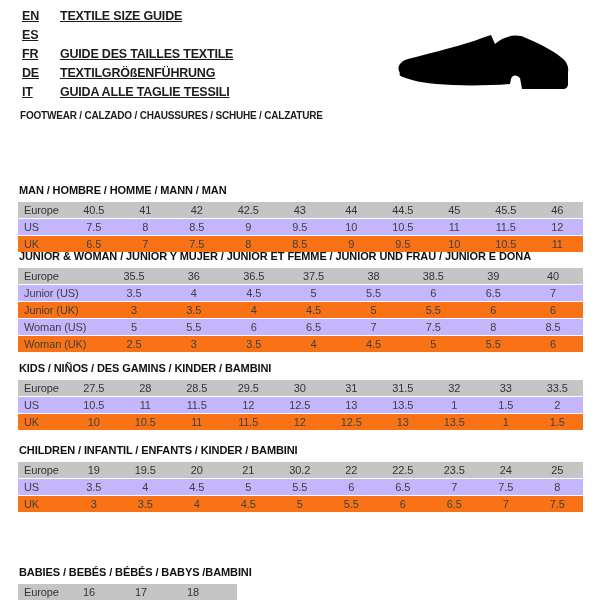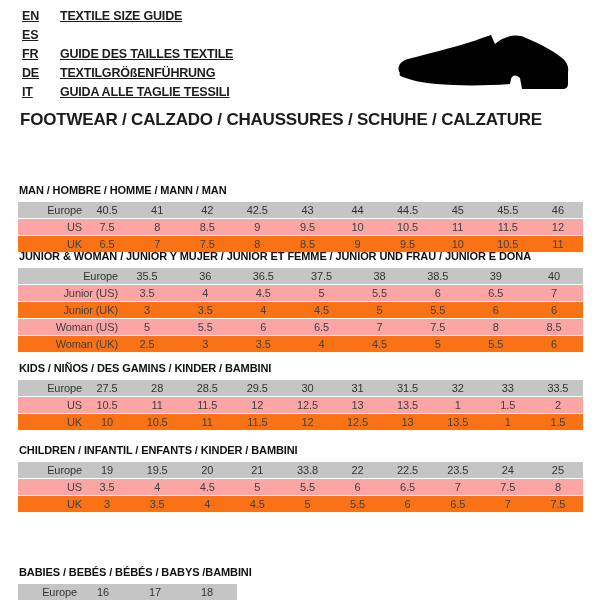--- a/index.html
+++ b/index.html
@@ -15,21 +15,21 @@
   
   .lang-list { position: absolute; left: 22px; top: 7px; text-decoration: underline; }
   .lang-row {
     display: flex; height: 19px; line-height: 19px;
     font-weight: 700; font-size: 12.5px; letter-spacing: -0.2px;
     white-space: nowrap;
   }
   .lang-code { width: 38px; flex: none; }
   .category-line {
     position: absolute; left: 20px; top: 110px;
-    font-weight: 700; font-size: 17px; letter-spacing: -0.2px;
+    font-weight: 700; font-size: 10px; letter-spacing: -0.2px;
     white-space: nowrap;
   }
   .shoe-wrap { position: absolute; left: 394px; top: 32px; width: 178px; height: 62px; }
   .shoe-wrap svg { display: block; width: 100%; height: 100%; }
 
   
   .sec { position: absolute; left: 18px; width: 565px; }
   .sec-man      { top: 184px; }
   .sec-junior   { top: 250px; }
   .sec-kids     { top: 362px; }
@@ -45,23 +45,23 @@
   
   .size-table { width: 565px; }
   .trow {
     display: flex; height: 17px; line-height: 16px;
     font-size: 11px; letter-spacing: -0.1px;
     color: #404040;
     border-bottom: 1px solid #ffffff;
     box-sizing: border-box;
   }
   .trow-head { background: #c5c5c5; color: #333333; }
-  .trow-odd  { background: #fca5a5; }
+  .trow-odd  { background: #c4b5fd; }
   .trow-even { background: #f97316; }
-  .tlabel { flex: none; padding-left: 20px; white-space: nowrap; text-align: right; }
+  .tlabel { flex: none; padding-left: 6px; white-space: nowrap; }
   .tcell  { flex: 1; text-align: center; }
 
   .sec-man .tlabel, .sec-kids .tlabel, .sec-children .tlabel { width: 44px; }
   .sec-junior .tlabel { width: 80px; }
 
   .sec-babies .size-table { width: 219px; }
   .sec-babies .tlabel { width: 39px; }
   .sec-babies .tcell  { flex: none; width: 52px; }
   .sec-babies .trow::after { content: ""; flex: 1; }
 </style>
@@ -266,21 +266,21 @@
 
 <section class="sec sec-children">
   <h2 class="sec-title">CHILDREN / INFANTIL / ENFANTS / KINDER / BAMBINI</h2>
   <div class="size-table">
       <div class="trow trow-head">
         <div class="tlabel">Europe</div>
         <div class="tcell">19</div>
         <div class="tcell">19.5</div>
         <div class="tcell">20</div>
         <div class="tcell">21</div>
-        <div class="tcell">33.8</div>
+        <div class="tcell">30.2</div>
         <div class="tcell">22</div>
         <div class="tcell">22.5</div>
         <div class="tcell">23.5</div>
         <div class="tcell">24</div>
         <div class="tcell">25</div>
       </div>
       <div class="trow trow-odd">
         <div class="tlabel">US</div>
         <div class="tcell">3.5</div>
         <div class="tcell">4</div>

